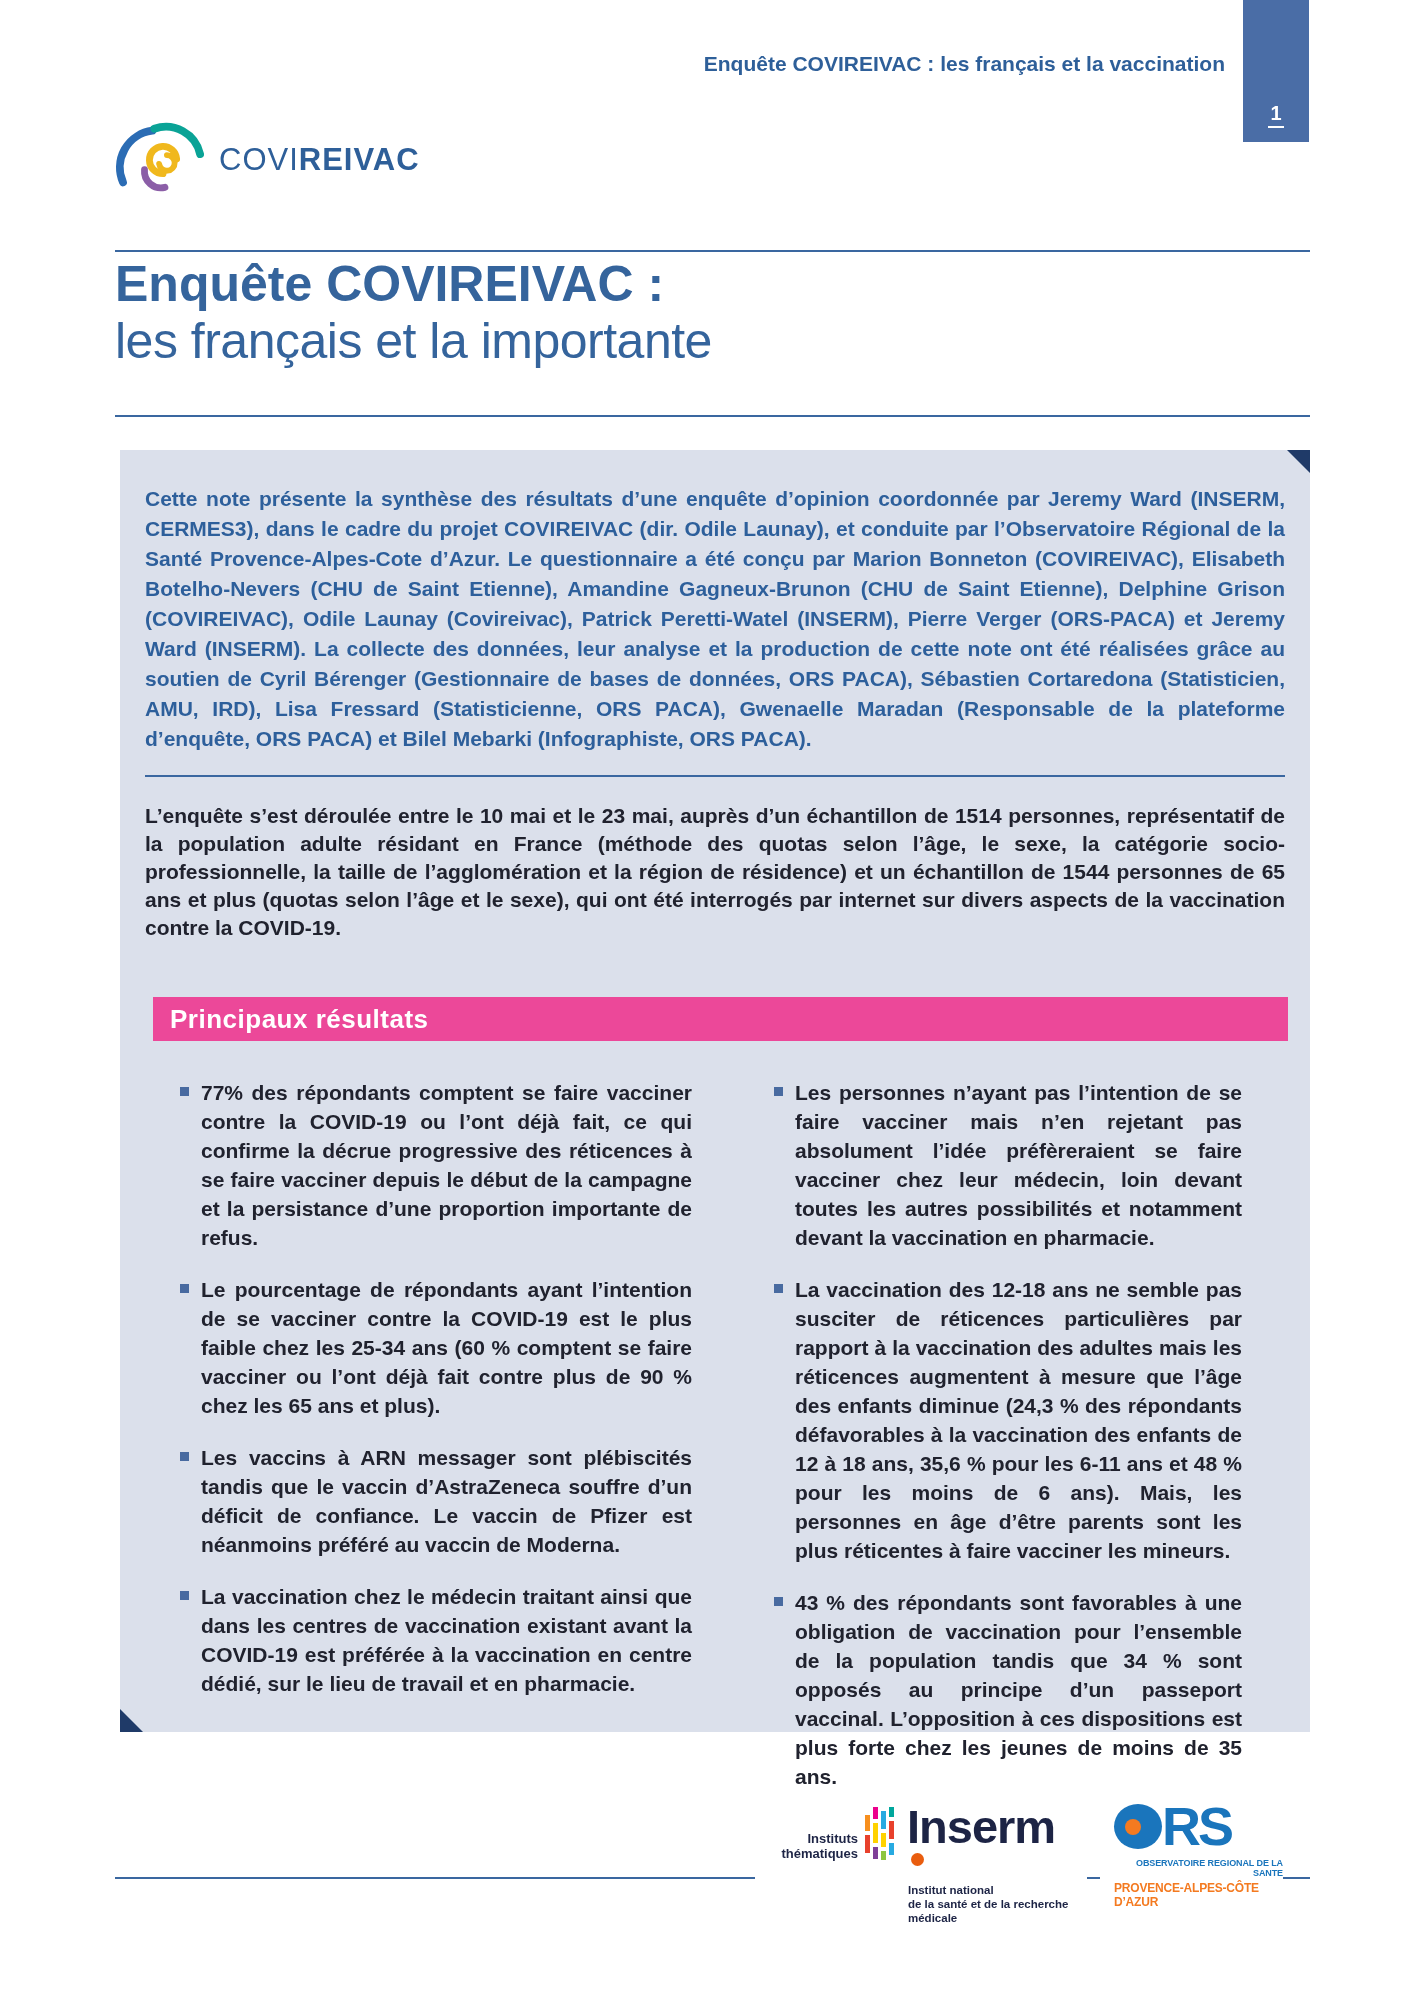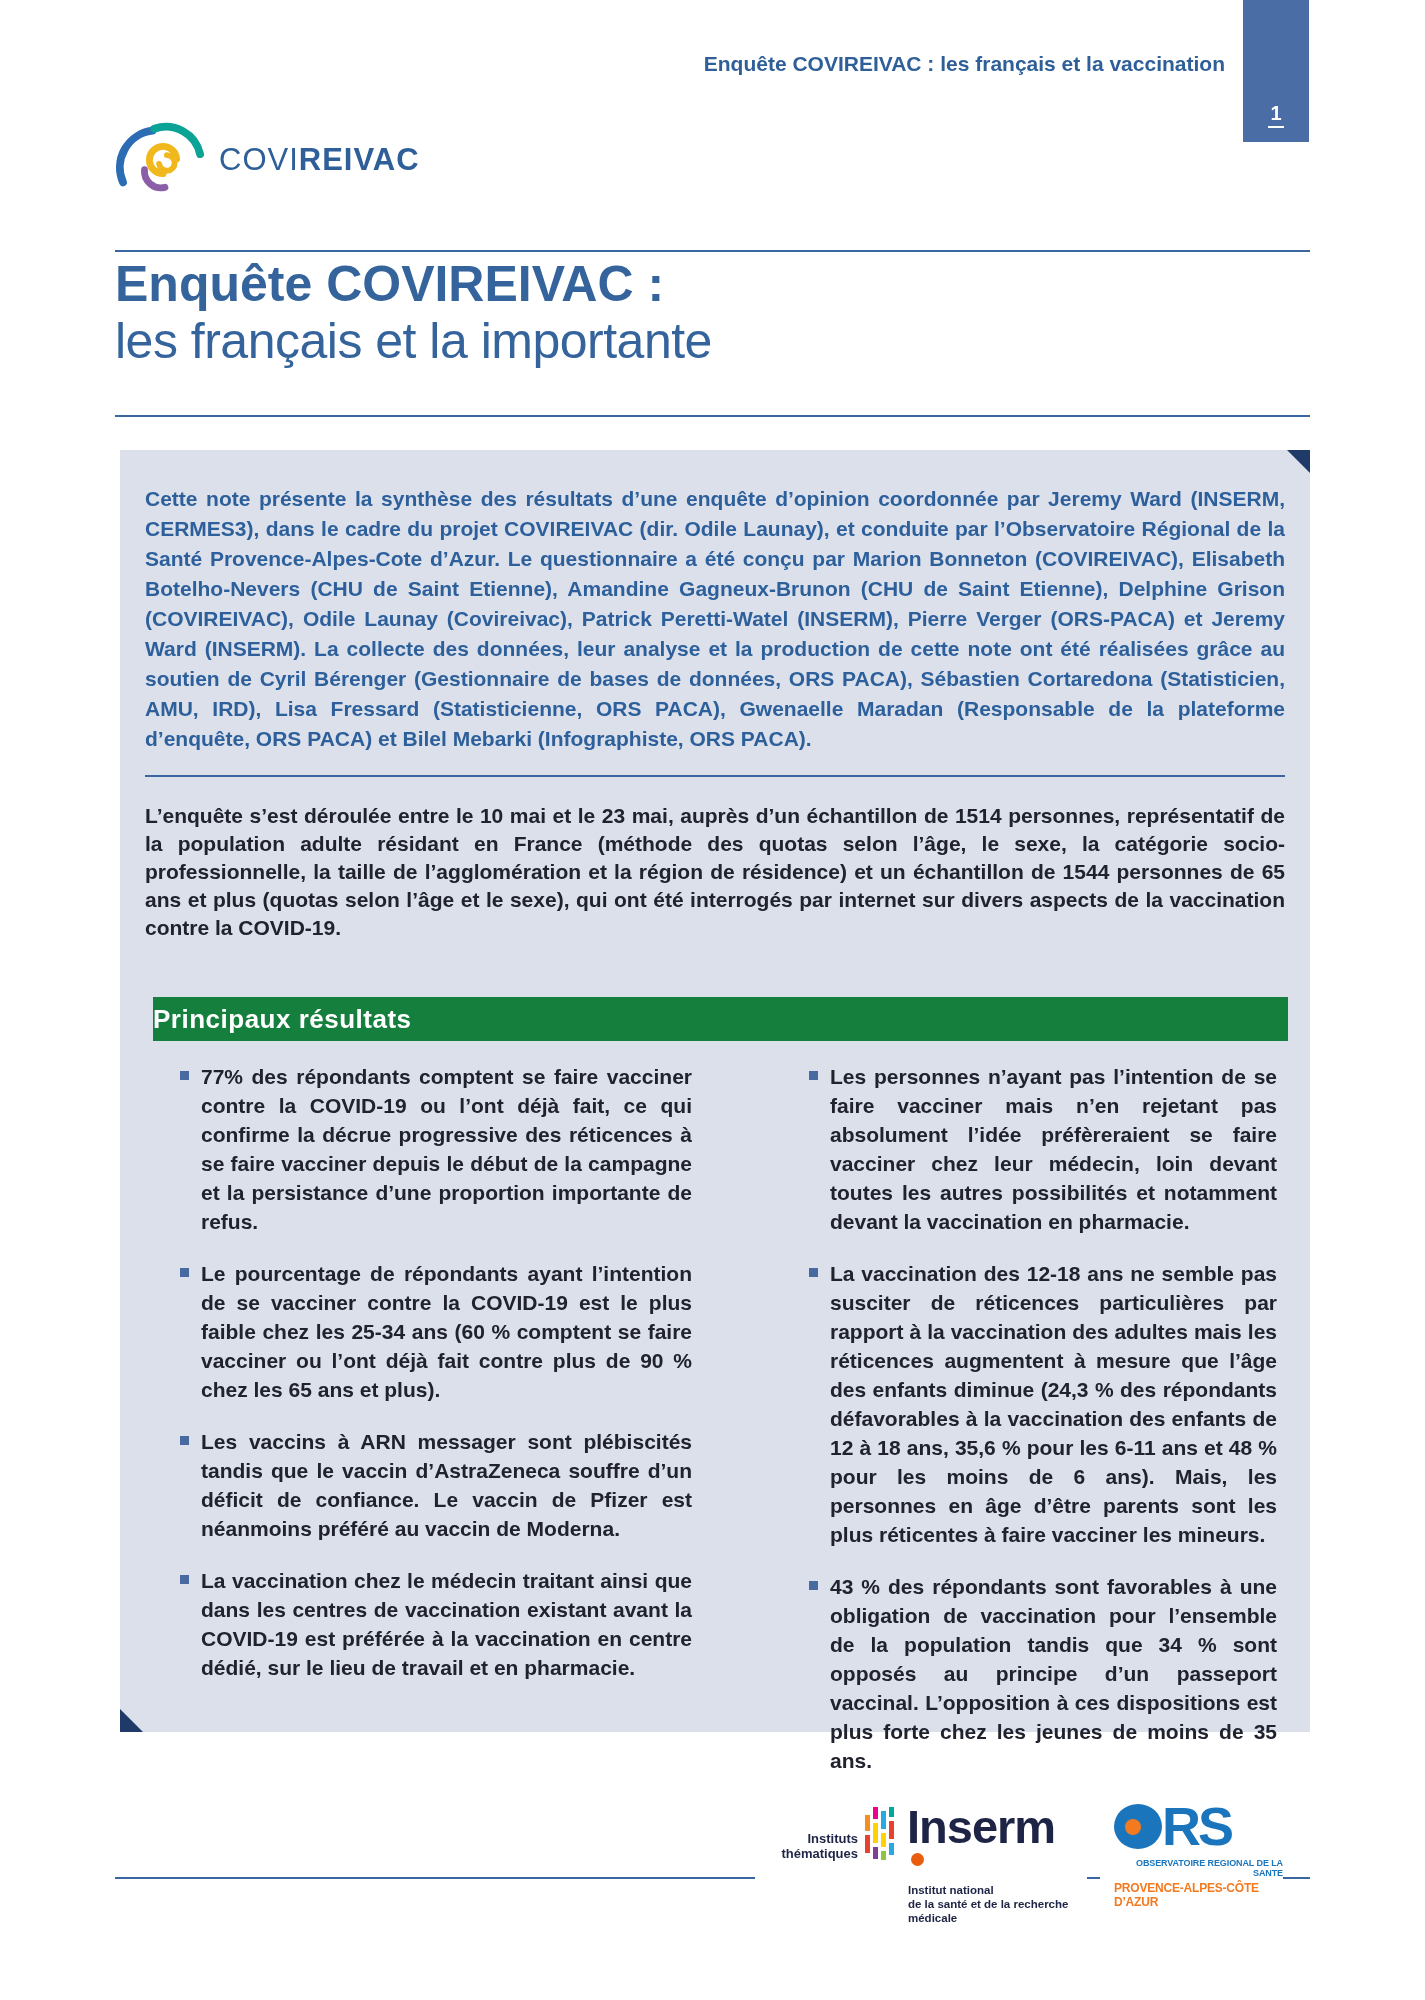--- a/index.html
+++ b/index.html
@@ -60,27 +60,27 @@
   .panel-divider {
     position:absolute; left:25px; top:325px; width:1140px; height:2px; background:#3a67a0;
   }
   .methodology {
     position:absolute; left:25px; top:352px; width:1140px;
     font-size:21px; font-weight:bold; line-height:28px;
     color:#20222e; text-align:justify;
   }
   .results-bar {
     position:absolute; left:33px; top:547px; width:1135px; height:44px;
-    background:#15803d; color:#ffffff;
-    font-size:26px; font-weight:bold; line-height:44px; 
+    background:#ec4899; color:#ffffff;
+    font-size:26px; font-weight:bold; line-height:44px; padding-left:17px;
     letter-spacing:0.5px;
   }
   .columns {
-    position:absolute; left:60px; top:612px; width:1062px;
-    display:grid; grid-template-columns:512px 468px; column-gap:117px;
+    position:absolute; left:60px; top:628px; width:1062px;
+    display:grid; grid-template-columns:512px 468px; column-gap:82px;
   }
   .bullet {
     position:relative; padding-left:21px; margin-bottom:23px;
     font-size:21px; font-weight:bold; line-height:29px;
     color:#20222e; text-align:justify;
   }
   .bullet .marker {
     position:absolute; left:0; top:9px; width:9px; height:9px; background:#486aa0;
   }
   

